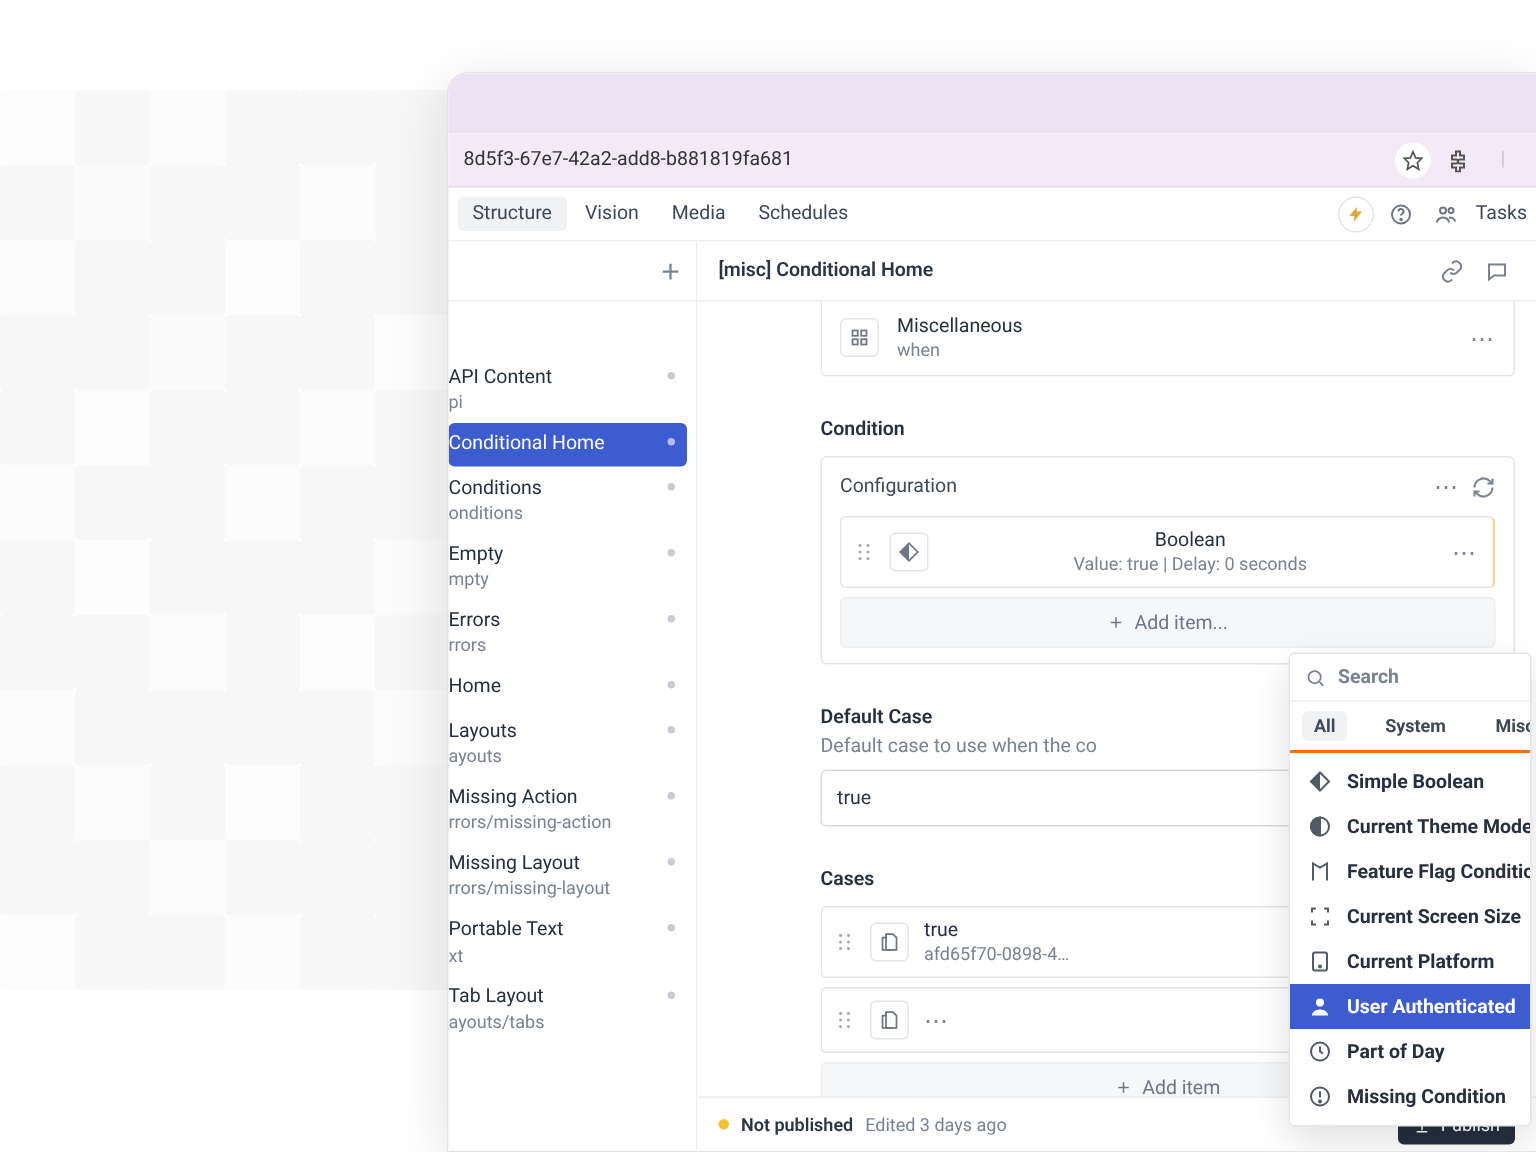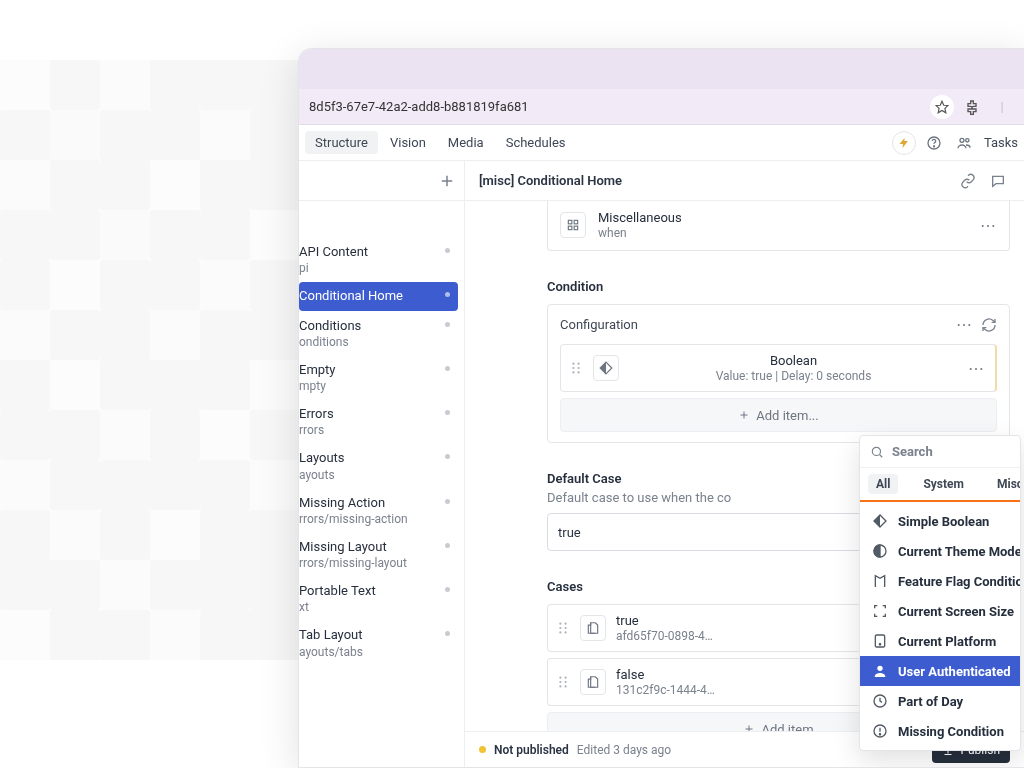--- a/index.html
+++ b/index.html
@@ -280,20 +280,24 @@
             <div class="sb-title">Empty</div>
             <div class="sub">mpty</div>
             <span class="sb-dot"></span>
           </div>
           <div class="sb-item">
             <div class="sb-title">Errors</div>
             <div class="sub">rrors</div>
             <span class="sb-dot"></span>
           </div>
           <div class="sb-item">
+            <div class="sb-title">Home</div>
+            <span class="sb-dot"></span>
+          </div>
+          <div class="sb-item">
             <div class="sb-title">Layouts</div>
             <div class="sub">ayouts</div>
             <span class="sb-dot"></span>
           </div>
           <div class="sb-item">
             <div class="sb-title">Missing Action</div>
             <div class="sub">rrors/missing-action</div>
             <span class="sb-dot"></span>
           </div>
           <div class="sb-item">
@@ -434,24 +438,20 @@
                     <circle cx="2" cy="13" r="1.2"></circle>
                     <circle cx="8" cy="13" r="1.2"></circle>
                   </svg>
               </span>
               <div class="iconbox">
                 <svg width="14" height="14" viewBox="0 0 24 24" fill="none" stroke="currentColor" stroke-width="2">
                     <path d="M8 3h8l4 4v14H8z"></path>
                     <path d="M8 3v4H4v14h12"></path>
                   </svg>
               </div>
-              <div class="txt">
-                <div>false</div>
-                <div class="t2">131c2f9c-1444-4…</div>
-              </div>
               <span class="dots">⋯</span>
             </div>
             <div class="add-bar">
               <svg width="12" height="12" viewBox="0 0 24 24" fill="none" stroke="currentColor" stroke-width="2">
                   <path d="M12 5v14M5 12h14"></path>
                 </svg>
               <span>Add item</span>
             </div>
           </div>
         </div>

